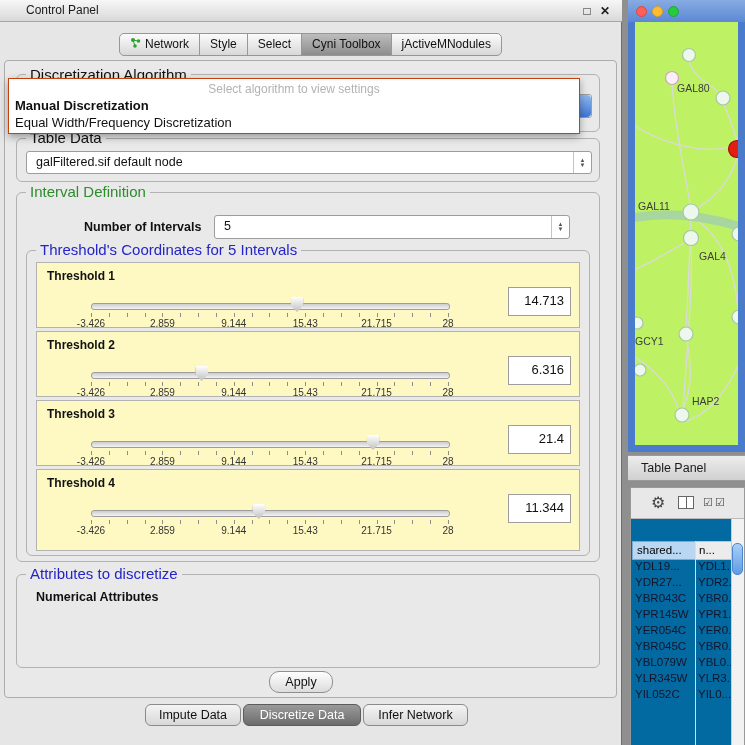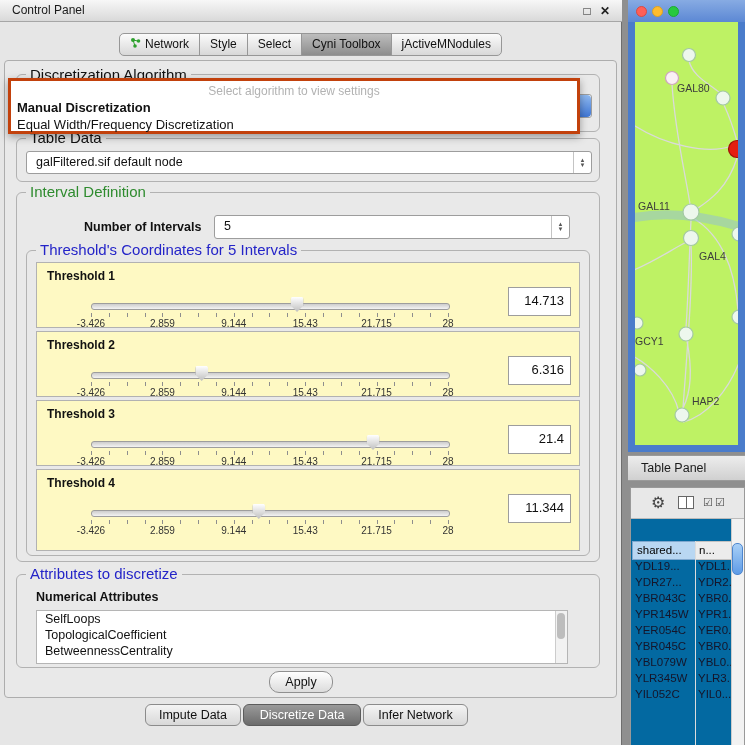--- a/index.html
+++ b/index.html
@@ -1,21 +1,21 @@
 <!DOCTYPE html>
 <html><head>
 <meta charset="utf-8">
 <style>
   html,body{margin:0;padding:0}
   .screen{position:relative;width:745px;height:745px;background:#8f8f8f;font-family:"Liberation Sans",sans-serif;overflow:hidden}
   .abs{position:absolute;box-sizing:border-box}
 
   
   .cp{left:0;top:0;width:622px;height:745px;background:#e6e6e6;border-right:1px solid #6e6e6e}
-  .titlebar{left:0;top:0;width:622px;height:22px;background:linear-gradient(#f7f7f7,#d9d9d9);border-bottom:1px solid #a6a6a6;font-size:12px;color:#1a1a1a;line-height:21px;padding-left:12px}
+  .titlebar{left:0;top:0;width:622px;height:22px;background:linear-gradient(#f7f7f7,#d9d9d9);border-bottom:1px solid #a6a6a6;font-size:12px;color:#1a1a1a;line-height:21px;padding-left:26px}
   .wctl{top:3px;width:16px;height:16px;font-size:12px;line-height:16px;text-align:center;color:#222;cursor:default}
   .tabrow{left:0;top:33px;width:622px;height:23px;display:flex;justify-content:center}
   .ttab{border:1px solid #979797;margin-left:-1px;background:linear-gradient(#fbfbfb,#d8d8d8);font-size:12px;color:#111;line-height:21px;padding:0 10px;display:flex;align-items:center;gap:4px;white-space:nowrap}
   .ttab:first-child{border-radius:5px 0 0 5px}
   .ttab:last-child{border-radius:0 5px 5px 0}
   .ttab.sel{background:linear-gradient(#bdbdbd,#8d8d8d)}
   .inner{left:4px;top:60px;width:613px;height:638px;background:#e9e9e9;border:1px solid #adadad;border-radius:4px}
 
   .group{border:1px solid #b2b2b2;border-radius:6px}
   .gtitle{position:absolute;font-size:15px;color:#111;background:#e9e9e9;padding:0 4px;line-height:13px;white-space:nowrap}
@@ -39,21 +39,21 @@
   .listbox{background:#fff;border:1px solid #b5b5b5;font-size:12.5px;color:#111;overflow:hidden}
   .listbox .li{padding-left:8px;line-height:16px;white-space:nowrap}
   .vscroll{position:absolute;top:0;right:0;width:11px;height:100%;background:#f2f2f2;border-left:1px solid #cccccc}
   .vthumb{position:absolute;left:1px;width:8px;border-radius:4px;background:#bdbdbd}
 
   .btn{border:1px solid #8f8f8f;border-radius:10px;background:linear-gradient(#fefefe,#dcdcdc);font-size:12.5px;color:#111;text-align:center;line-height:20px}
   .btab{border:1px solid #8b8b8b;border-radius:6px;background:linear-gradient(#f4f4f4,#d8d8d8);font-size:12.5px;color:#111;text-align:center;line-height:20px}
   .btab.sel{background:linear-gradient(#9a9a9a,#6c6c6c);border-color:#5c5c5c;color:#fff}
 
   
-  .popup{left:8px;top:78px;width:572px;height:56px;background:#fff;border:3px solid #c2410c;box-shadow:0 3px 8px rgba(0,0,0,.35);z-index:50}
+  .popup{left:8px;top:78px;width:572px;height:56px;background:#fff;border:1px solid #c2410c;box-shadow:0 3px 8px rgba(0,0,0,.35);z-index:50}
   .popup .hint{position:absolute;top:3px;left:0;width:100%;text-align:center;font-size:12px;color:#b2b2b2}
   .popup .opt{position:absolute;left:6px;font-size:13px;color:#111;white-space:nowrap}
 
   
   .net{left:628px;top:0;width:117px;height:452px;background:#4a7ccb}
   .nettitle{left:628px;top:0;width:117px;height:22px;background:linear-gradient(#87abe3,#5c88d4)}
   .light{top:6px;width:11px;height:11px;border-radius:50%}
   .canvas{left:635px;top:22px;width:103px;height:423px;background:#bef264;overflow:hidden}
   .canvas svg text{font-family:"Liberation Sans",sans-serif;font-size:10.5px;fill:#3d3d3d}
 
@@ -214,28 +214,20 @@
             <span style="left:80%">21.715</span>
             <span style="left:100%">28</span>
         </div>
       </div>
       <div class="thr-val">11.344</div>
     </div>
 
     <div class="abs group" style="left:16px;top:574px;width:584px;height:94px"></div>
     <div class="gtitle abs bluet" style="left:26px;top:567px">Attributes to discretize</div>
     <div class="abs" style="left:36px;top:590px;font-size:12.5px;font-weight:bold;color:#111">Numerical Attributes</div>
-    <div class="abs listbox" style="left:36px;top:610px;width:532px;height:54px">
-      <div class="li">SelfLoops</div>
-      <div class="li">TopologicalCoefficient</div>
-      <div class="li">BetweennessCentrality</div>
-      <div class="vscroll">
-          <div class="vthumb" style="top:2px;height:26px"></div>
-        </div>
-    </div>
 
     <div class="abs btn" style="left:269px;top:671px;width:64px;height:22px">Apply</div>
 
     <div class="abs btab" style="left:145px;top:704px;width:96px;height:22px">Impute Data</div>
     <div class="abs btab sel" style="left:243px;top:704px;width:118px;height:22px">Discretize Data</div>
     <div class="abs btab" style="left:363px;top:704px;width:105px;height:22px">Infer Network</div>
 
     <div class="abs popup">
       <div class="hint">Select algorithm to view settings</div>
       <div class="opt" style="top:19px;font-weight:bold">Manual Discretization</div>

